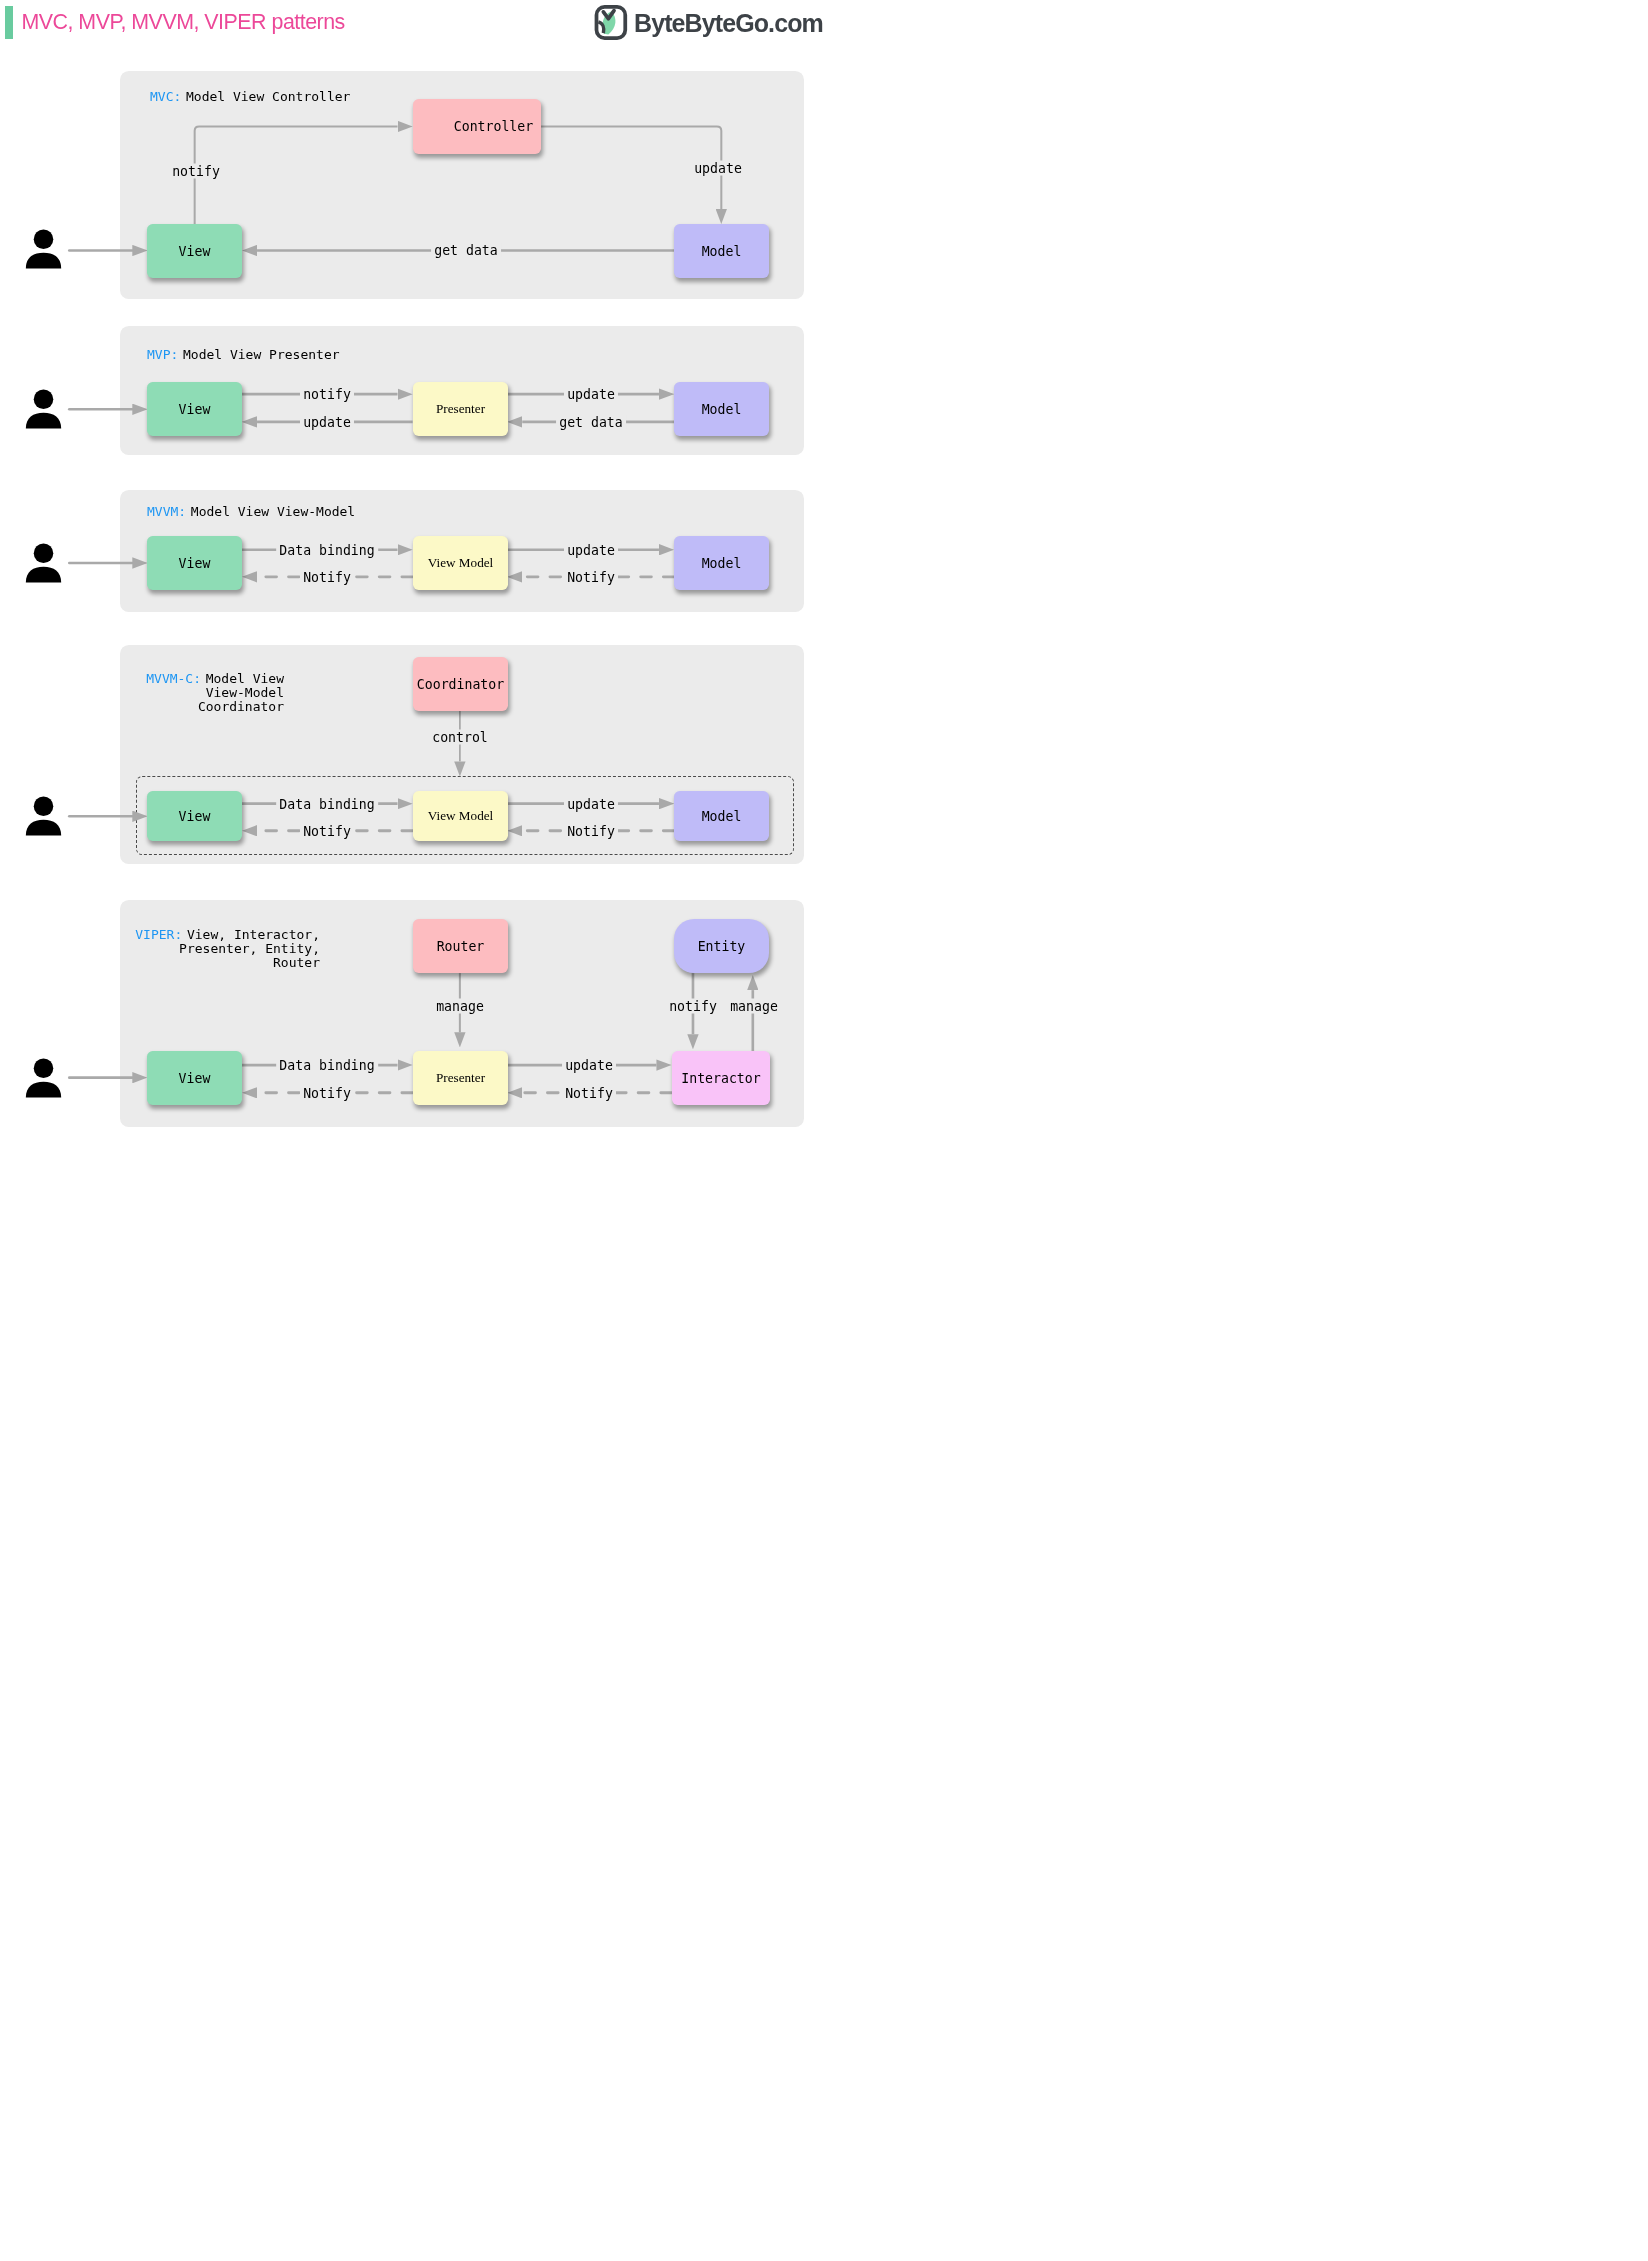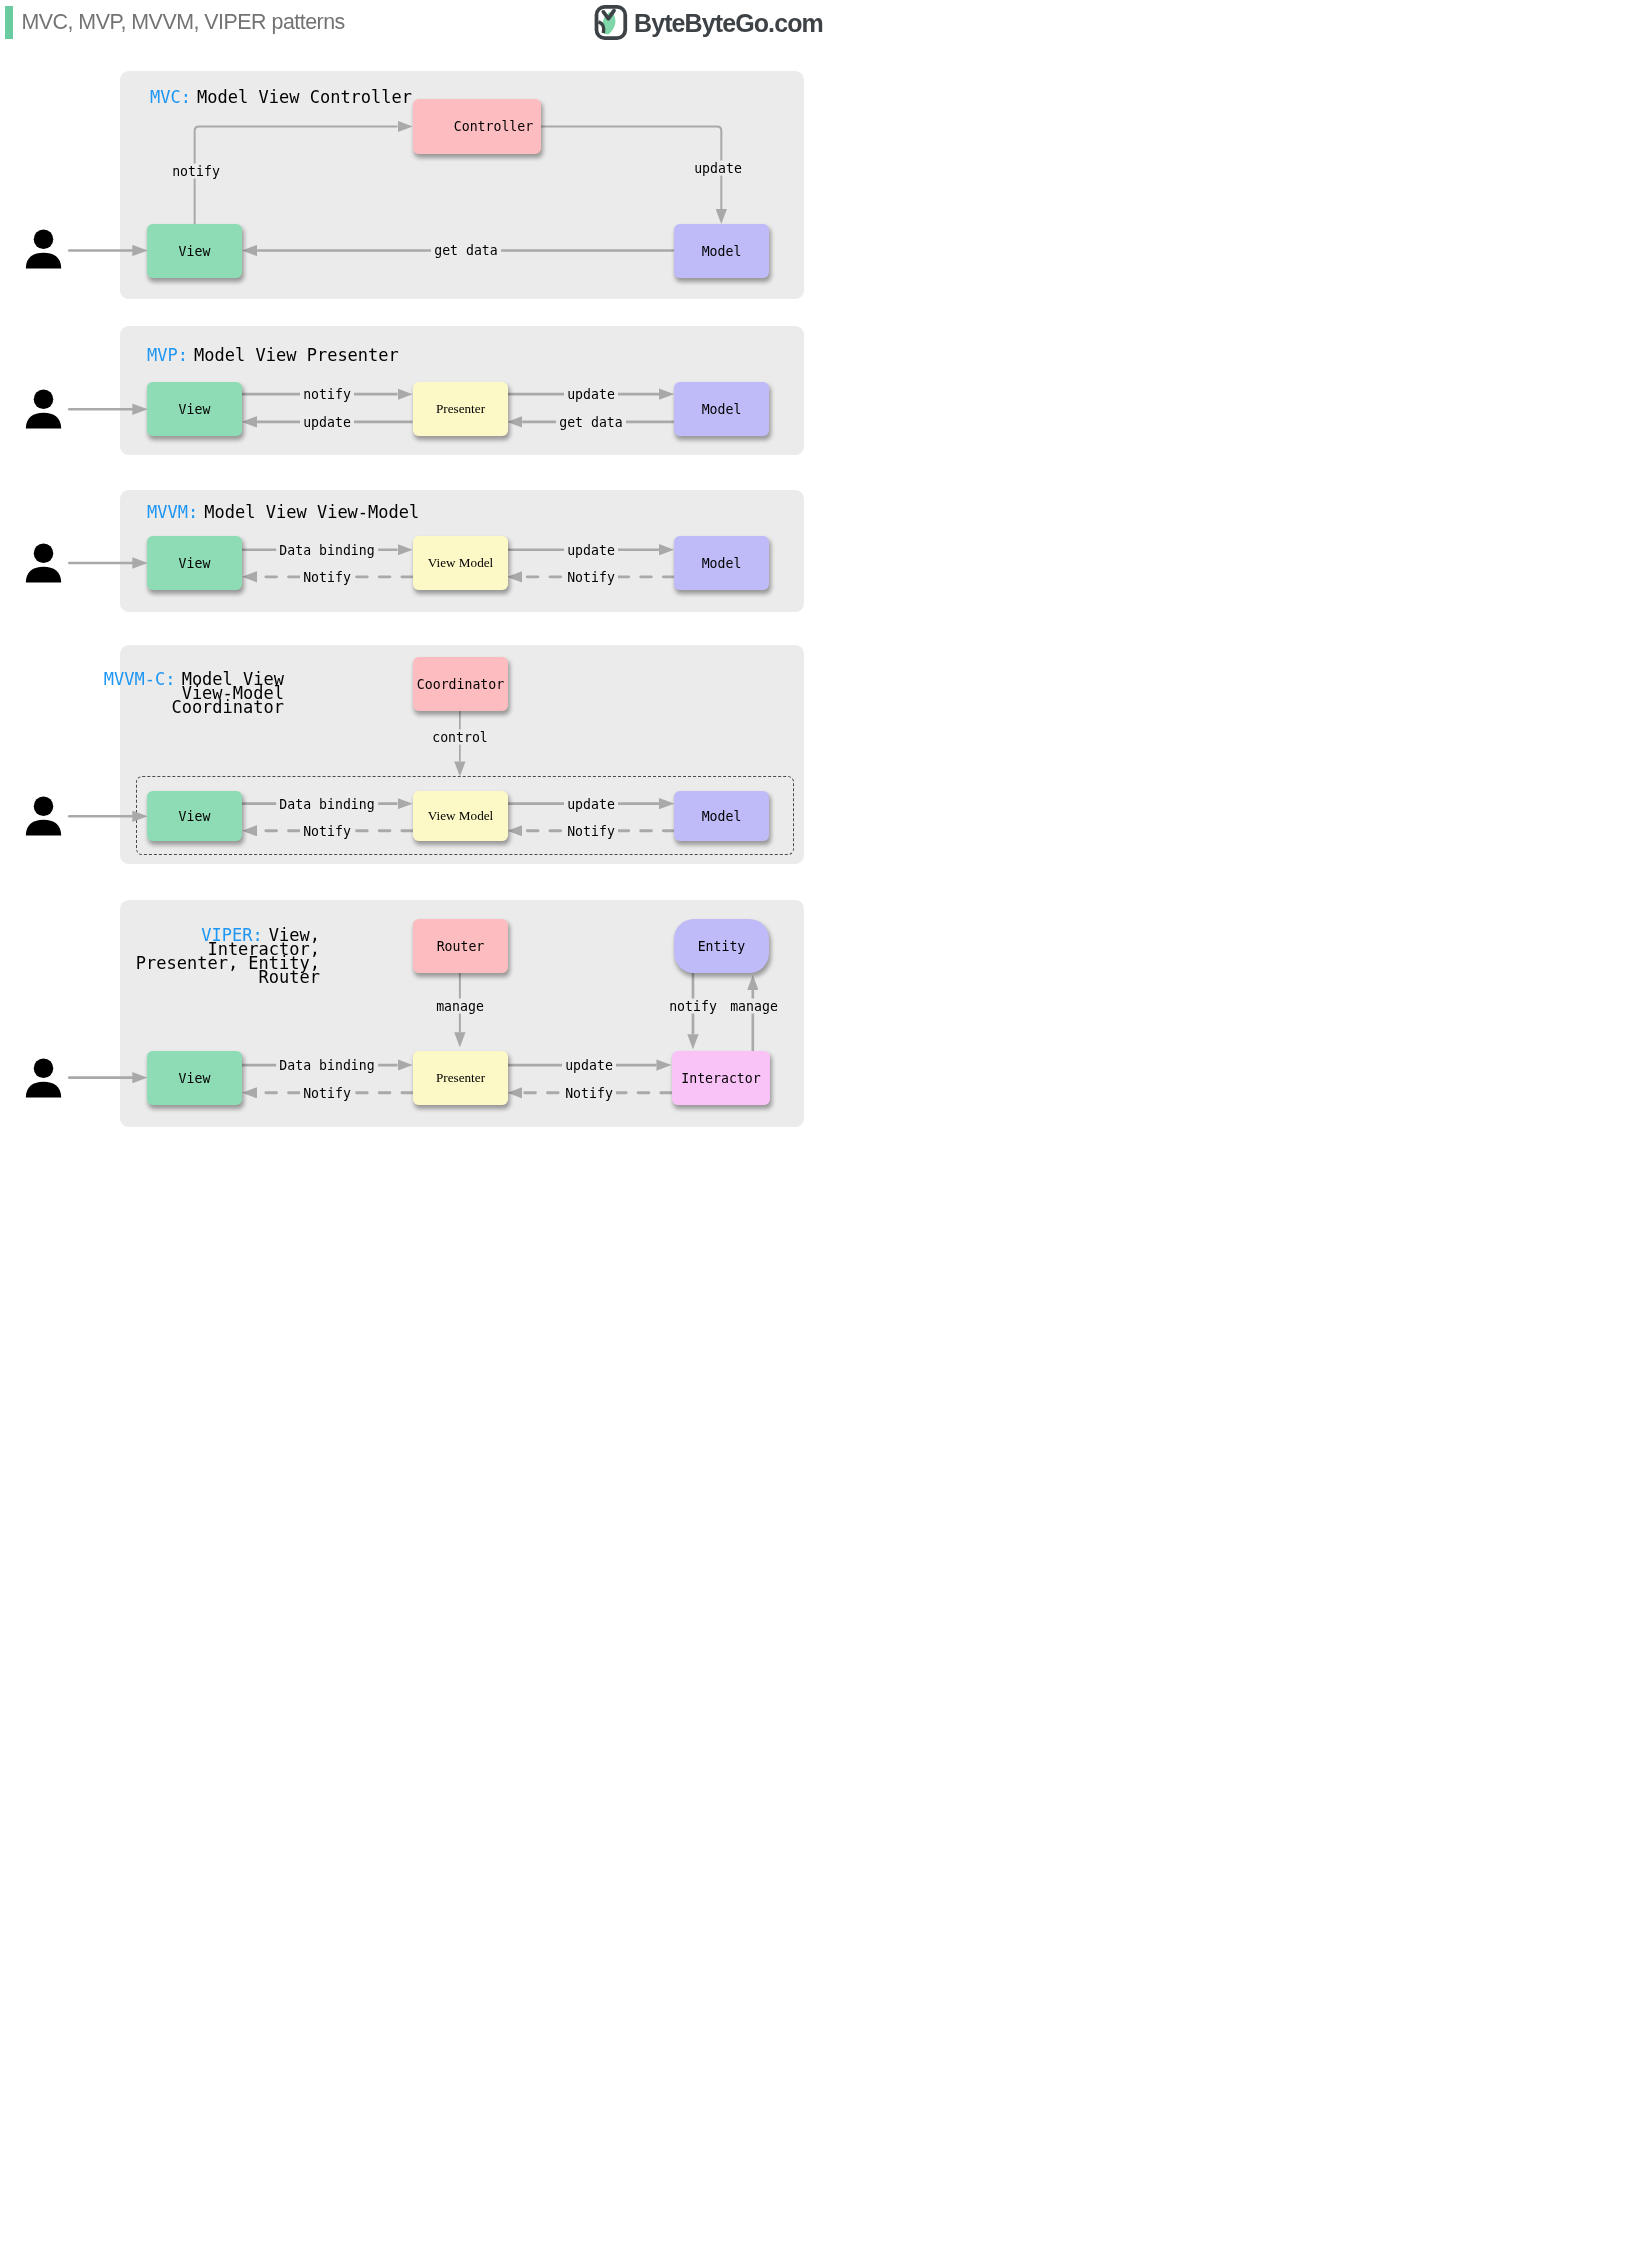--- a/index.html
+++ b/index.html
@@ -1,37 +1,37 @@
 <!DOCTYPE html>
 <html style="--accent: #69cb9f; --tag_blue: #1e96f3; --panel_bg: #ebebeb; --arrow_gray: #a9a9a9; --box_green: #8edcb5; --box_pink: #fdbcc0; --box_yellow: #fcf9c7; --box_purple: #bfbbf8; --box_magenta: #f9c3f8; --logo_dark: #3d4247;font-size:10px"><head>
 <meta charset="utf-8">
 <style>
   html,body{margin:0;padding:0;background:#fff;}
   #canvas{position:relative;width:824px;height:1131px;background:#fff;
           font-family:"DejaVu Sans Mono",monospace;overflow:hidden;}
   
   .accent-bar{position:absolute;left:5px;top:5.7px;width:7.6px;height:33px;background:var(--accent,#69cb9f);}
   .page-title{position:absolute;left:21.4px;top:10px;font-family:"Liberation Sans",sans-serif;
-              font-size:21.4px;letter-spacing:-0.5px;color:#737373;white-space:nowrap;}
+              font-size:21.4px;letter-spacing:-0.5px;color:#ec4899;white-space:nowrap;}
   .brand{position:absolute;left:586px;top:3.8px;display:flex;align-items:center;padding-left:8px;}
   .brand-text{font-family:"Liberation Sans",sans-serif;font-weight:700;font-size:25px;
               letter-spacing:-0.9px;color:var(--logo_dark,#3d4247);margin-left:5px;white-space:nowrap;}
   
   .panel{position:absolute;left:120px;width:684px;background:var(--panel_bg,#ebebeb);border-radius:8.8px;}
   
   .bx{position:absolute;display:flex;align-items:center;justify-content:center;
       font-size:13.2px;color:#000;border-radius:5.7px;box-shadow:1.9px 3.2px 4.4px rgba(0,0,0,.35);
       white-space:nowrap;z-index:3;}
   .c-green{background:var(--box_green,#8edcb5);}
   .c-pink{background:var(--box_pink,#fdbcc0);}
   .c-yellow{background:var(--box_yellow,#fcf9c7);font-family:Liberation Serif, serif;}
   .c-purple{background:var(--box_purple,#bfbbf8);}
   .c-magenta{background:var(--box_magenta,#f9c3f8);}
   
-  .ptitle{position:absolute;font-size:17px;line-height:16.4px;color:#000;z-index:4;white-space:nowrap;}
+  .ptitle{position:absolute;font-size:13px;line-height:16.4px;color:#000;z-index:4;white-space:nowrap;}
   .ptitle.multi{white-space:normal;text-align:right;line-height:14px;}
   .pname{white-space:pre-line;}
   .tag{color:var(--tag_blue,#1e96f3);margin-right:.6ch;}
   
   .albl{position:absolute;transform:translate(-50%,-50%);background:var(--panel_bg,#ebebeb);
         padding:0 3.2px;font-size:13.2px;color:#000;white-space:nowrap;z-index:4;}
   
   .dashed-box{position:absolute;border:1.3px dashed #4a4a4a;border-radius:6.3px;z-index:1;background:transparent;}
   
   #arrows{position:absolute;left:0;top:0;z-index:2;pointer-events:none;}

